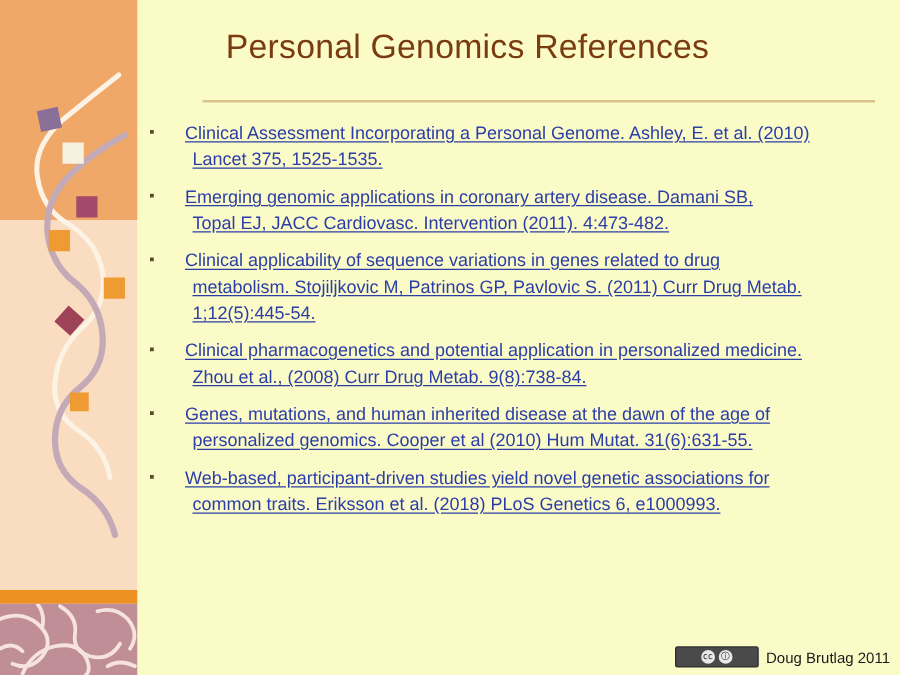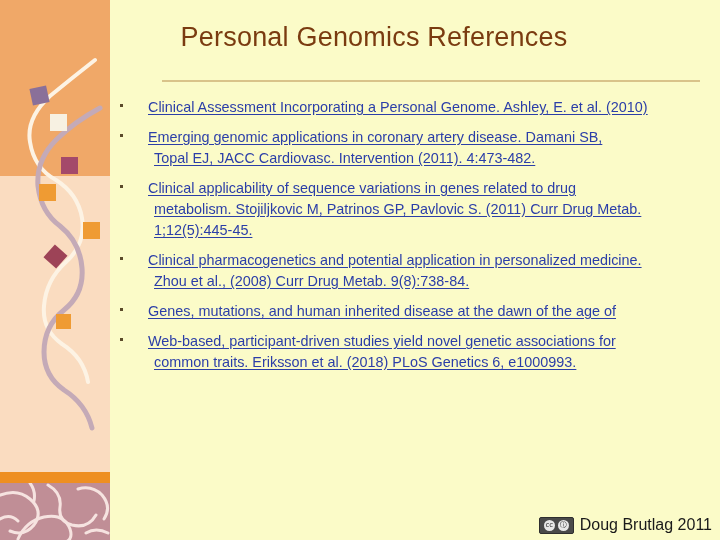--- a/index.html
+++ b/index.html
@@ -129,35 +129,35 @@
     align-items: center;
     gap: 6px;
   }
   .cc-badge {
     display: flex;
     align-items: center;
     gap: 3px;
     background: #4a4a4a;
     border: 1px solid #2e2e2e;
     border-radius: 2px;
-    padding: 2px 4px;
+    padding: 2px 20px;
   }
   .cc-mark {
     width: 11px;
     height: 11px;
     border-radius: 50%;
     background: #e8e8e8;
     color: #1a1a1a;
     font-size: 7px;
     line-height: 11px;
     text-align: center;
     font-family: "DejaVu Sans", sans-serif;
   }
   .credit-text {
-    font-size: 16px;
+    font-size: 12px;
     color: #1a1a1a;
   }
 </style>
 </head>
 <body>
 
 <div class="slide">
 
   <div class="sidebar">
     <div class="band-orange"></div>
@@ -199,44 +199,46 @@
   </div>
 
   <div class="title">Personal Genomics References</div>
   <div class="title-rule"></div>
 
   <div class="reflist">
 
     <div class="ref">
       <span class="ref-bullet"></span>
       <div class="ref-line">Clinical Assessment Incorporating a Personal Genome. Ashley, E. et al. (2010)</div>
+      <div class="ref-line cont">Lancet 375, 1525-1535.</div>
     </div>
 
     <div class="ref">
       <span class="ref-bullet"></span>
       <div class="ref-line">Emerging genomic applications in coronary artery disease. Damani SB,</div>
       <div class="ref-line cont">Topal EJ, JACC Cardiovasc. Intervention (2011). 4:473-482.</div>
     </div>
 
     <div class="ref">
       <span class="ref-bullet"></span>
       <div class="ref-line">Clinical applicability of sequence variations in genes related to drug</div>
       <div class="ref-line cont">metabolism. Stojiljkovic M, Patrinos GP, Pavlovic S. (2011) Curr Drug Metab.</div>
-      <div class="ref-line cont">1;12(5):445-45.</div>
+      <div class="ref-line cont">1;12(5):445-54.</div>
     </div>
 
     <div class="ref">
       <span class="ref-bullet"></span>
       <div class="ref-line">Clinical pharmacogenetics and potential application in personalized medicine.</div>
       <div class="ref-line cont">Zhou et al., (2008) Curr Drug Metab. 9(8):738-84.</div>
     </div>
 
     <div class="ref">
       <span class="ref-bullet"></span>
       <div class="ref-line">Genes, mutations, and human inherited disease at the dawn of the age of</div>
+      <div class="ref-line cont">personalized genomics. Cooper et al (2010) Hum Mutat. 31(6):631-55.</div>
     </div>
 
     <div class="ref">
       <span class="ref-bullet"></span>
       <div class="ref-line">Web-based, participant-driven studies yield novel genetic associations for</div>
       <div class="ref-line cont">common traits. Eriksson et al. (2018) PLoS Genetics 6, e1000993.</div>
     </div>
 
   </div>
 

